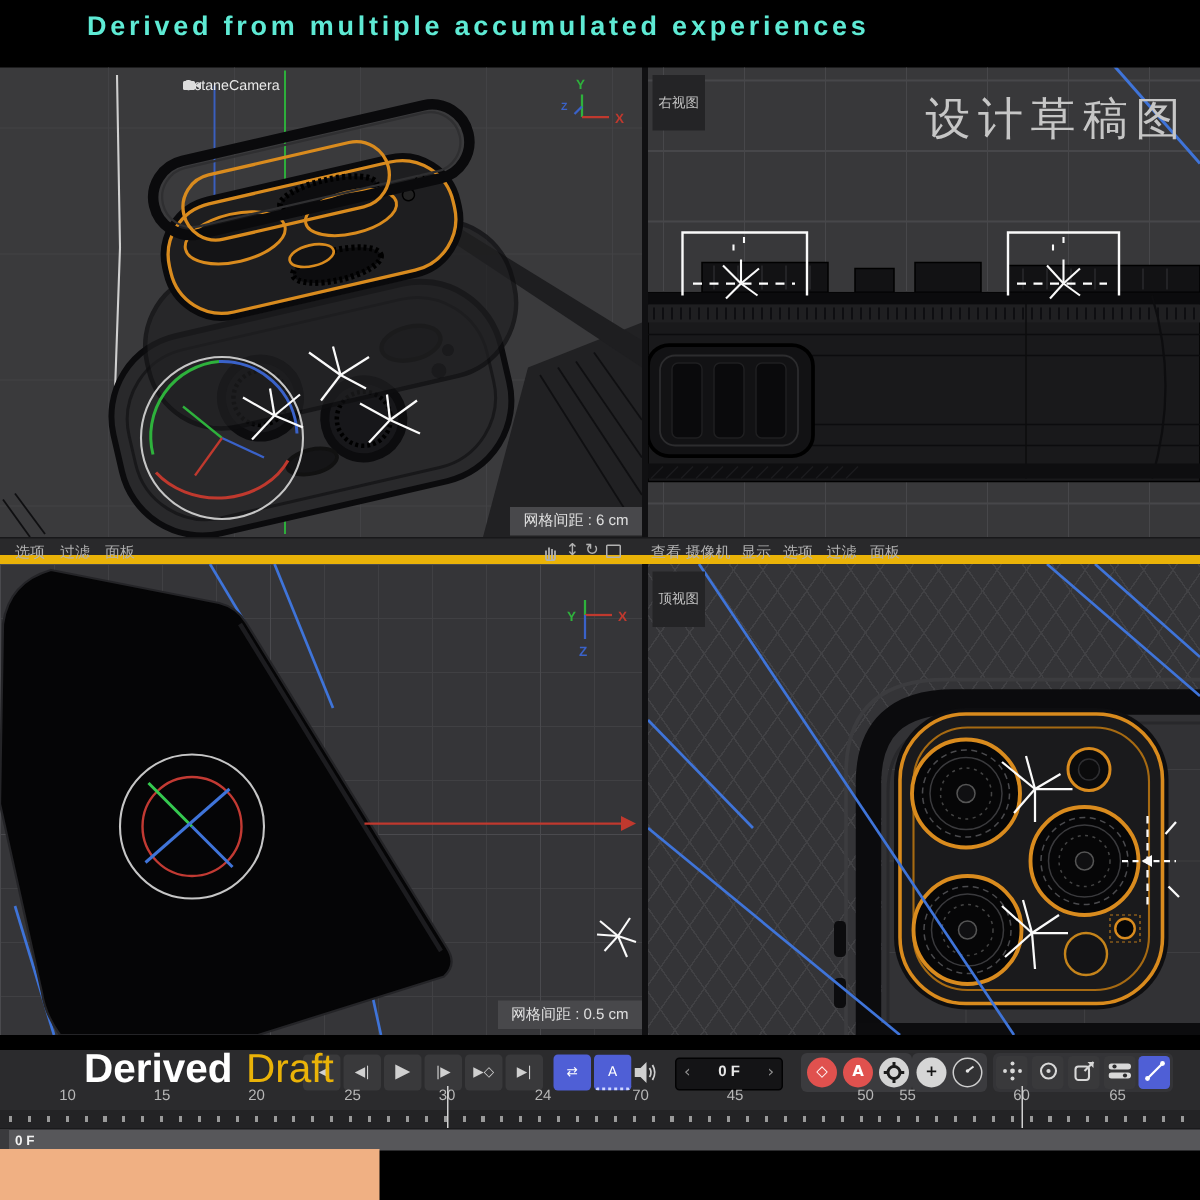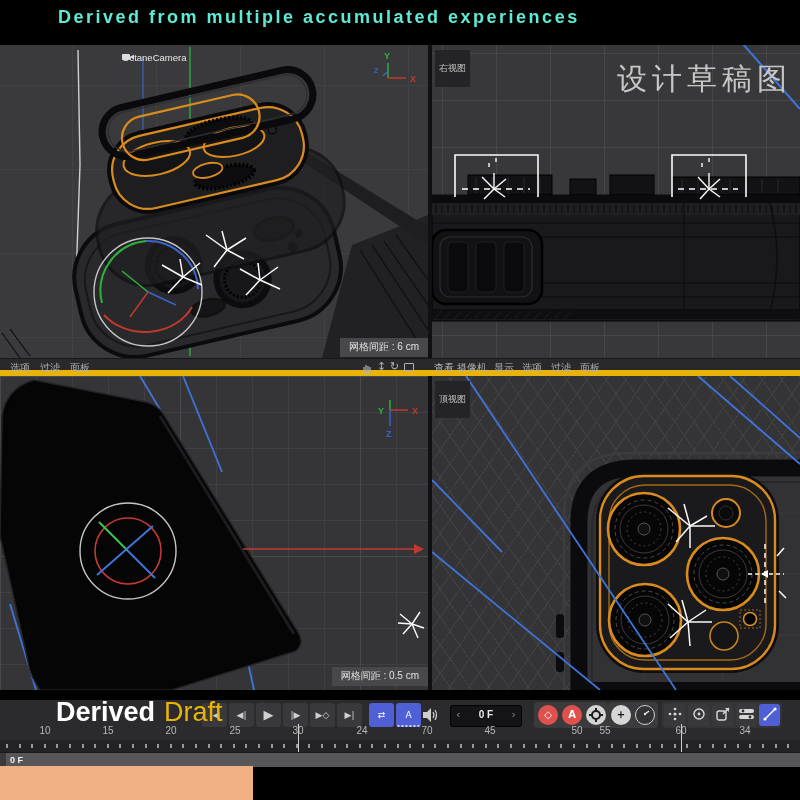--- a/index.html
+++ b/index.html
@@ -588,21 +588,21 @@
     <span class="rnum" style="left:108px">15</span>
     <span class="rnum" style="left:171px">20</span>
     <span class="rnum" style="left:235px">25</span>
     <span class="rnum" style="left:298px">30</span>
     <span class="rnum" style="left:362px">24</span>
     <span class="rnum" style="left:427px">70</span>
     <span class="rnum" style="left:490px">45</span>
     <span class="rnum" style="left:577px">50</span>
     <span class="rnum" style="left:605px">55</span>
     <span class="rnum" style="left:681px">60</span>
-    <span class="rnum" style="left:745px">34</span>
+    <span class="rnum" style="left:745px">65</span>
   </div>
 
   <div class="abs tickstrip"></div>
   <div class="tallTick" style="left:298px"></div>
   <div class="tallTick" style="left:681px"></div>
 
   <div class="abs framebar">
     <span class="notch"></span>
     <span class="fb0">0 F</span>
   </div>

